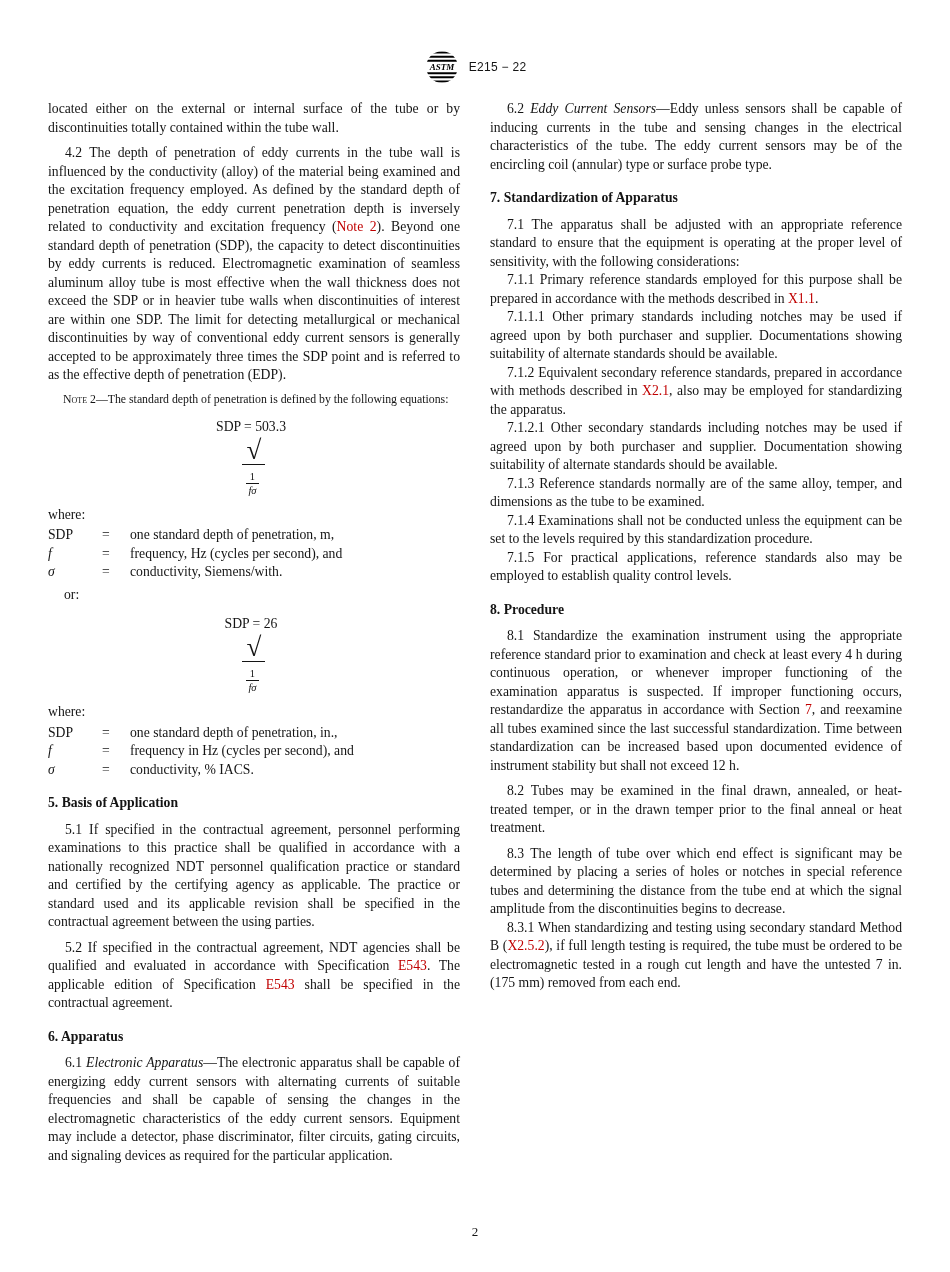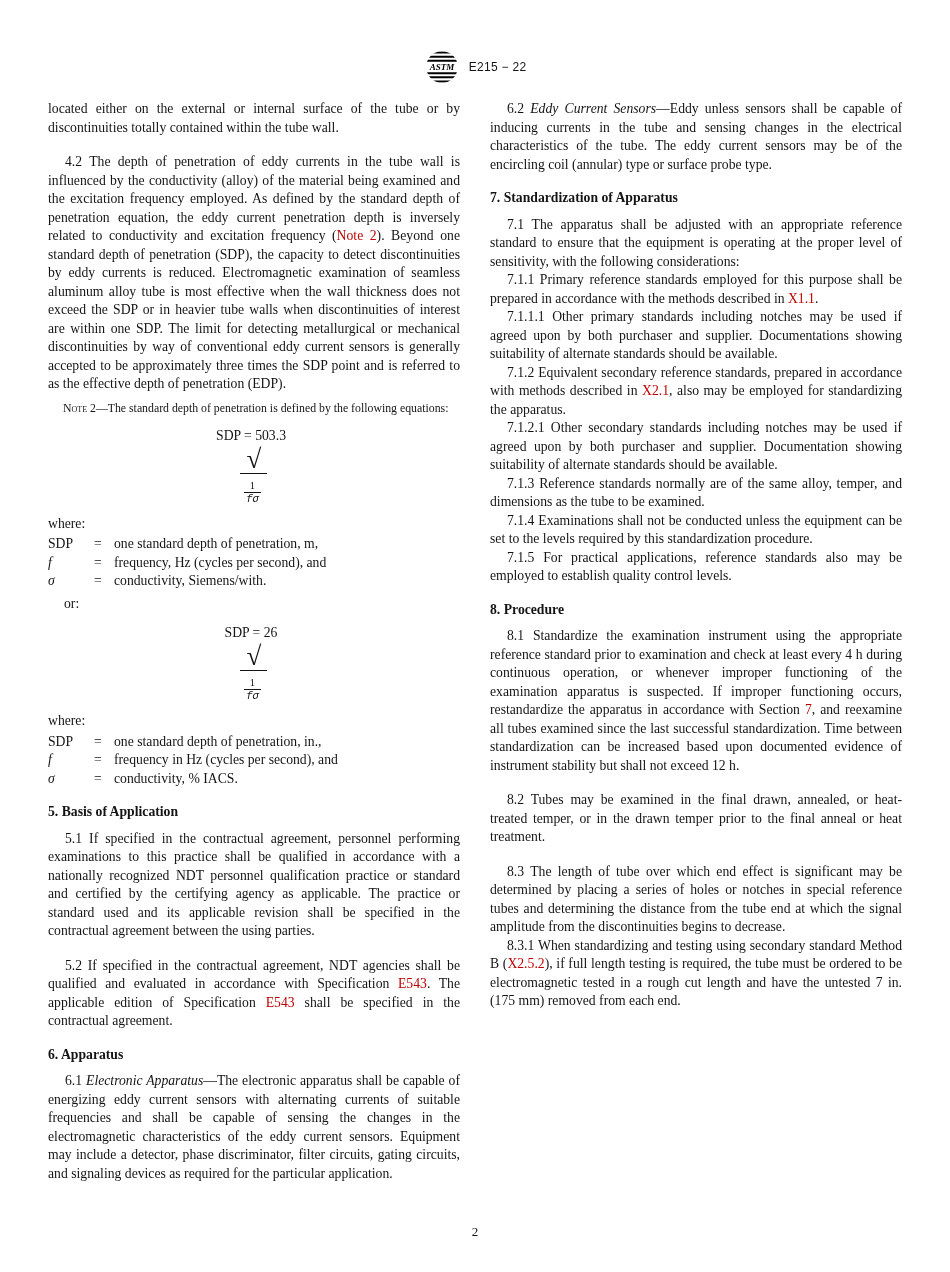--- a/index.html
+++ b/index.html
@@ -17,42 +17,42 @@
   .doc-header { display:flex; justify-content:center; align-items:center; gap:9px; height:42px; margin-bottom:12px; }
   .logo { display:inline-flex;align-items:center; }
   .doc-title { font-family:"Liberation Sans", sans-serif; font-weight:normal; font-size:12px; letter-spacing:.3px; }
 
   
   .columns { display:flex; gap:30px; }
   .col { width:412px; font-size:13.7px; line-height:18.5px; text-align:justify; }
 
   .para { text-indent:17px; }
   .para.no-indent { text-indent:0; }
-  .gap { margin-top:16px;font-family:Liberation Serif, serif; }
+  .gap { margin-top:7px;font-family:Liberation Serif, serif; }
 
   .sec-heading { font-size:13.7px; font-weight:bold; text-align:left; margin:15px 0 8px 0; }
 
   .note { font-size:11.8px; line-height:15.6px; text-indent:15px; margin-top:7px; }
   .sc { font-variant:small-caps; }
   .it { font-style:italic; }
   .ref { color:var(--link-color, #c00000); }
 
   
   .equation { text-align:center; margin:11px 0 9px 0; }
   .eq-wrap { display:inline-flex; align-items:center;flex-direction:column; }
   .eq-lhs { margin-right:6px; }
   .radical { font-size:27px; line-height:1; font-weight:400; }
   .radicand { border-top:1.2px solid #141414; display:inline-block; padding:2px 6px 0 4px; margin-left:-1px; }
   .frac { display:inline-flex; flex-direction:column; align-items:center; font-size:10.5px; line-height:1.25; }
-  .frac .den { border-top:1px solid #141414; padding:0 2px; font-style:italic;font-family:Liberation Mono, monospace; }
+  .frac .den { border-top:1px solid #141414; padding:0 2px; font-style:italic; }
 
   
   .where { margin:2px 0 2px 0; text-align:left; }
   .where-label { margin-bottom:2px; }
-  .where-row { display:flex; }
+  .where-row { display:flex;gap:8px; }
   .where-row .sym { width:46px; flex:none; }
   .where-row .eqsign { width:20px; flex:none; }
   .where-row .desc { flex:1; }
   .or-label { text-align:left; padding-left:16px; margin:4px 0 4px 0; }
 
   
   .doc-footer { position:absolute; left:0; right:0; bottom:32px; text-align:center; font-size:13px; }
 </style>
 </head>
 <body>

